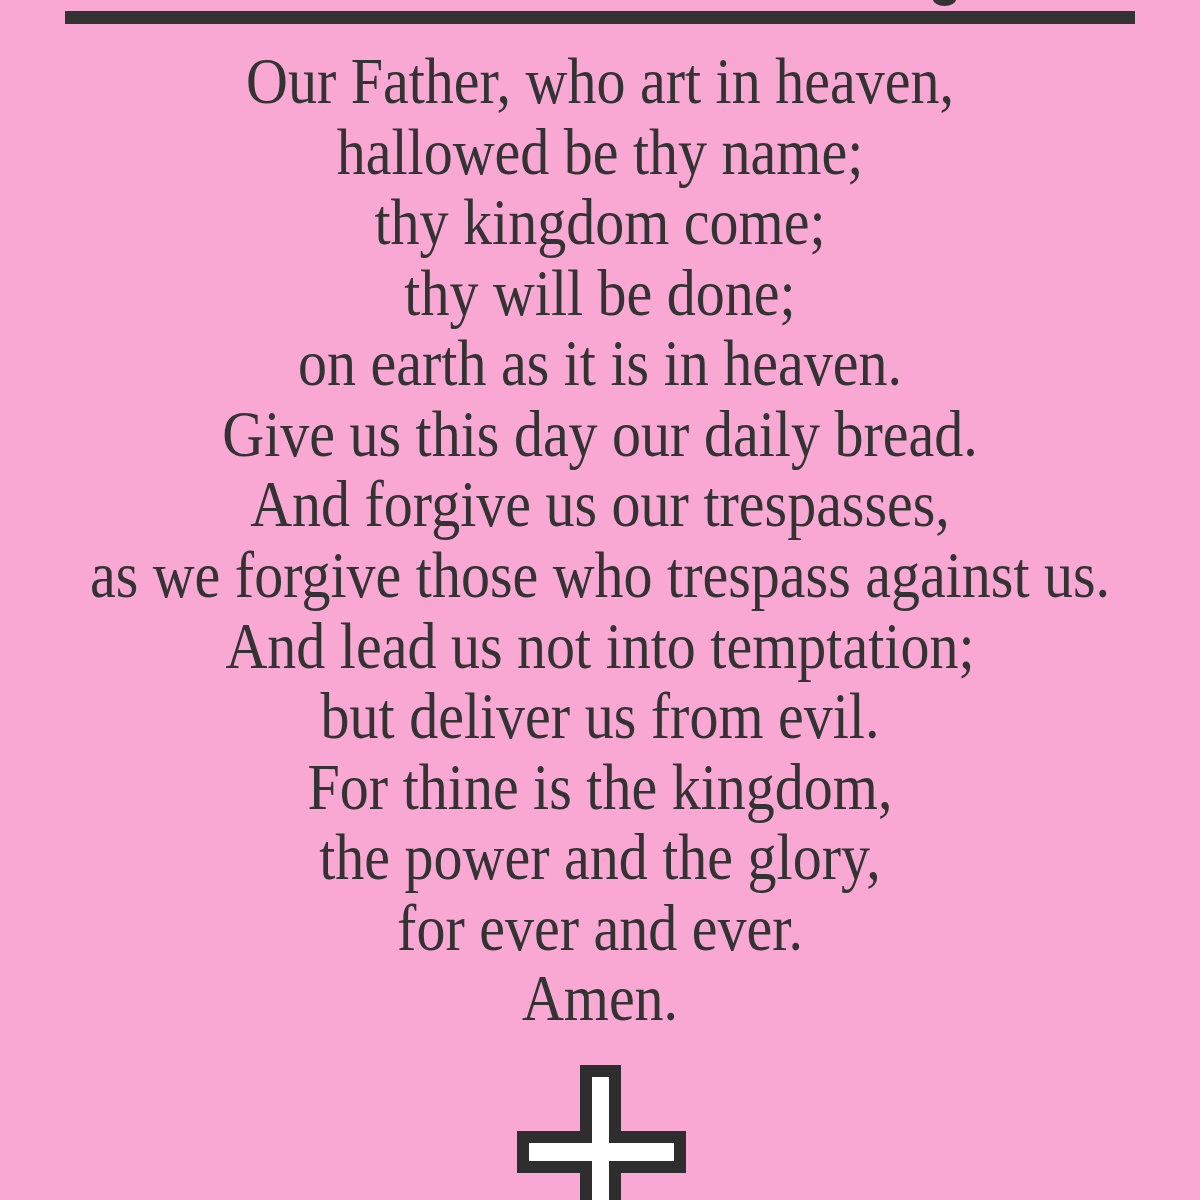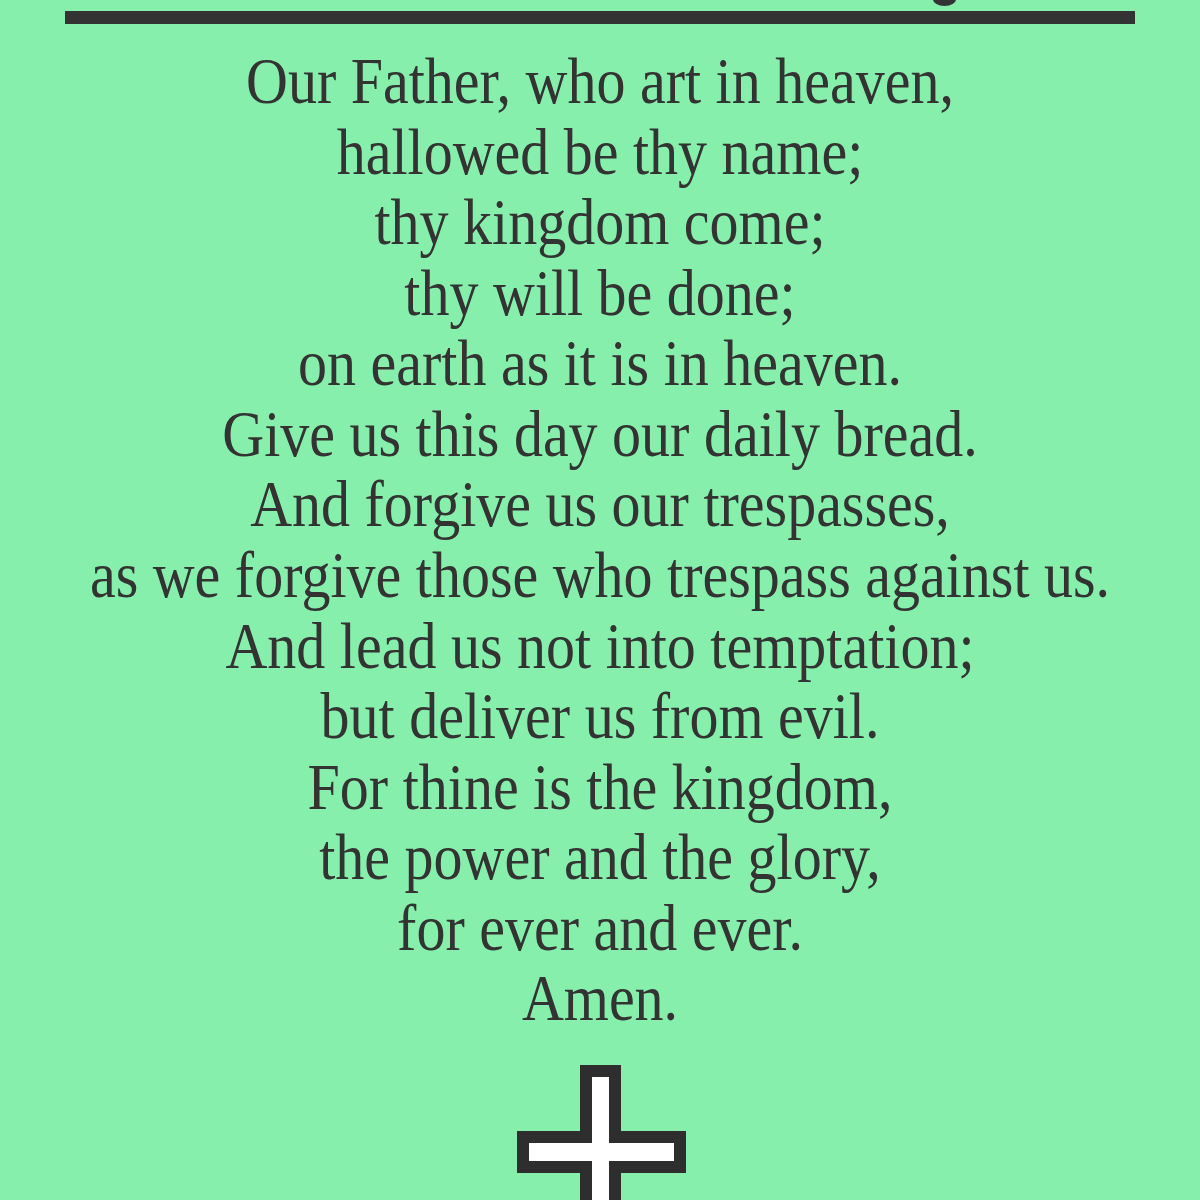--- a/index.html
+++ b/index.html
@@ -8,21 +8,21 @@
     width: 1200px;
     height: 1200px;
     overflow: hidden;
     background: #ffffff;
     font-family: "Liberation Serif", "DejaVu Serif", serif;
   }
   .page {
     position: relative;
     width: 1200px;
     height: 1200px;
-    background: #86efac;
+    background: #f9a8d4;
   }
   
   .descender-dot {
     position: absolute;
     left: 933px;
     top: -7px;
     width: 23px;
     height: 13px;
     background: #333333;
     border-radius: 50%;

